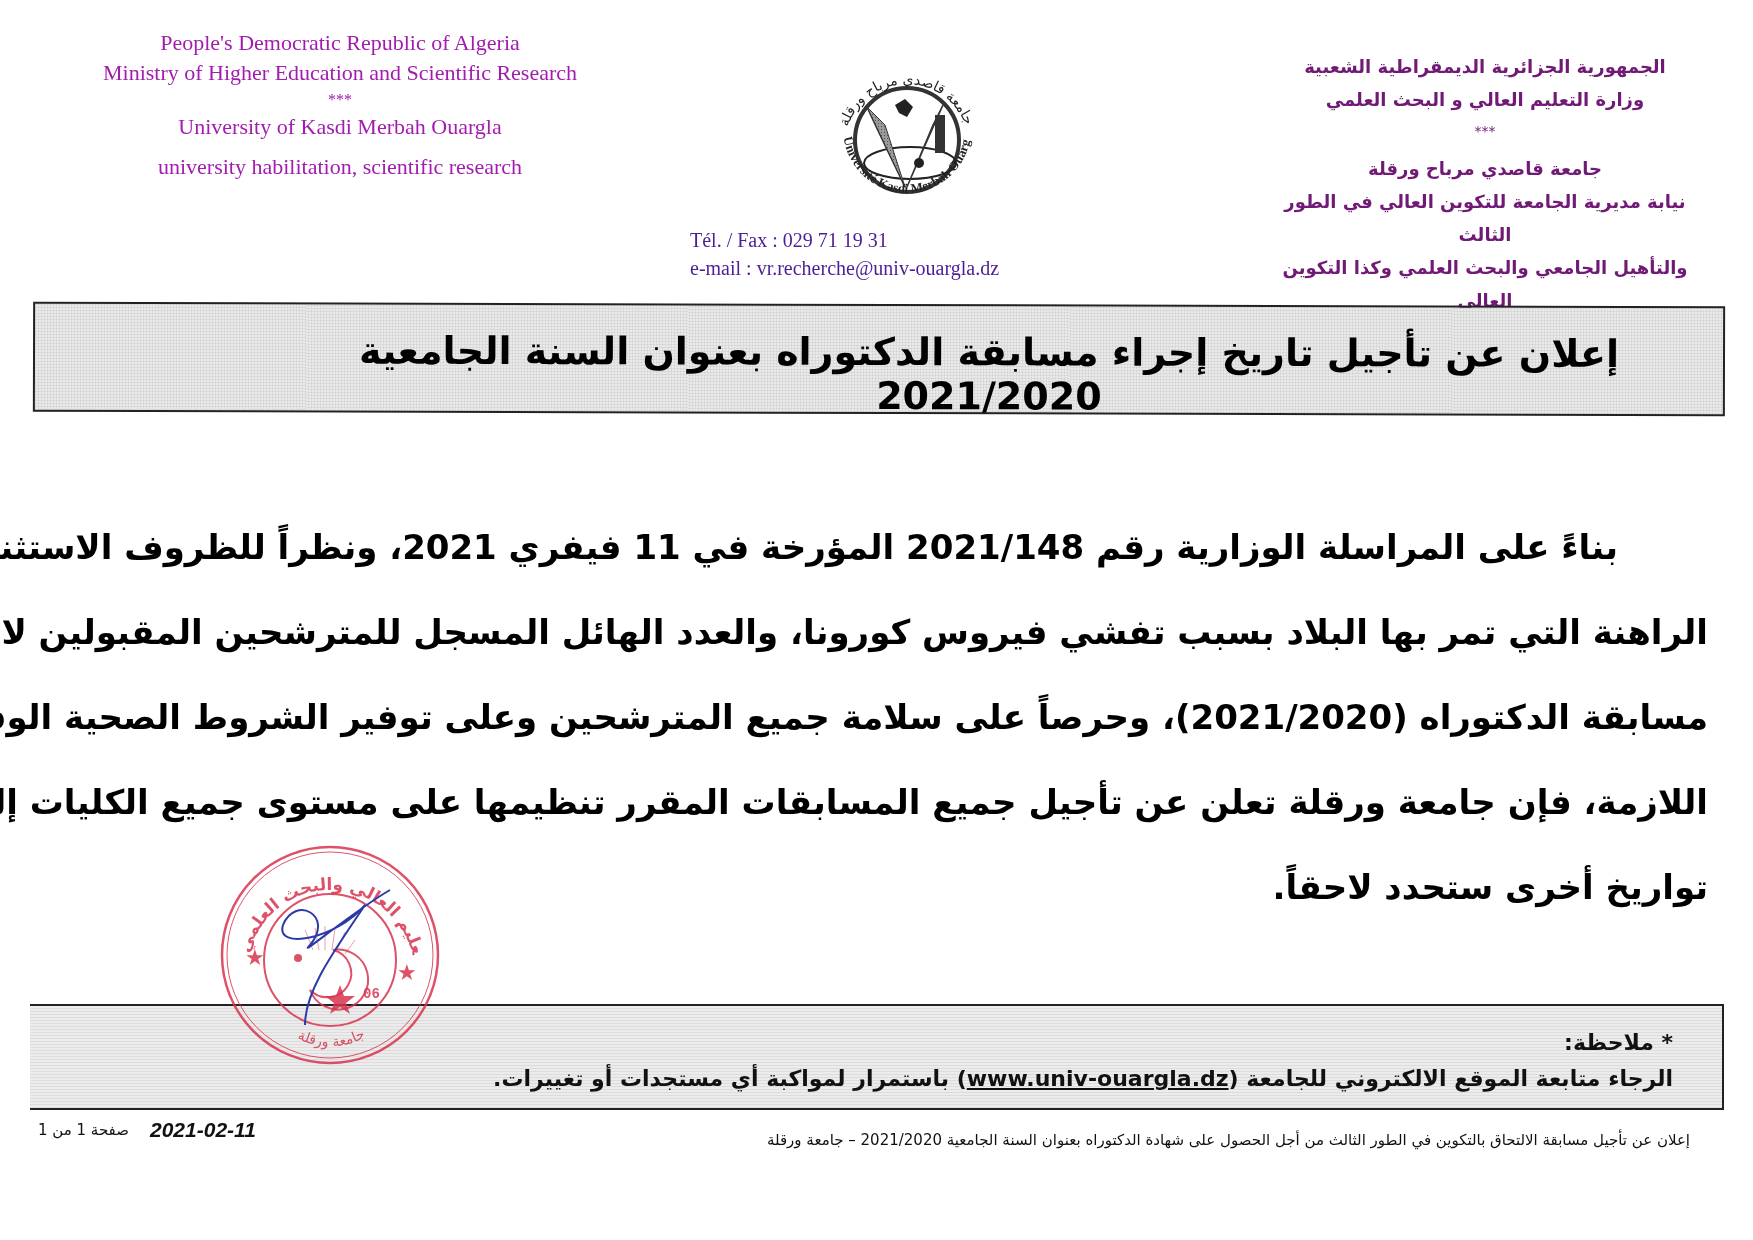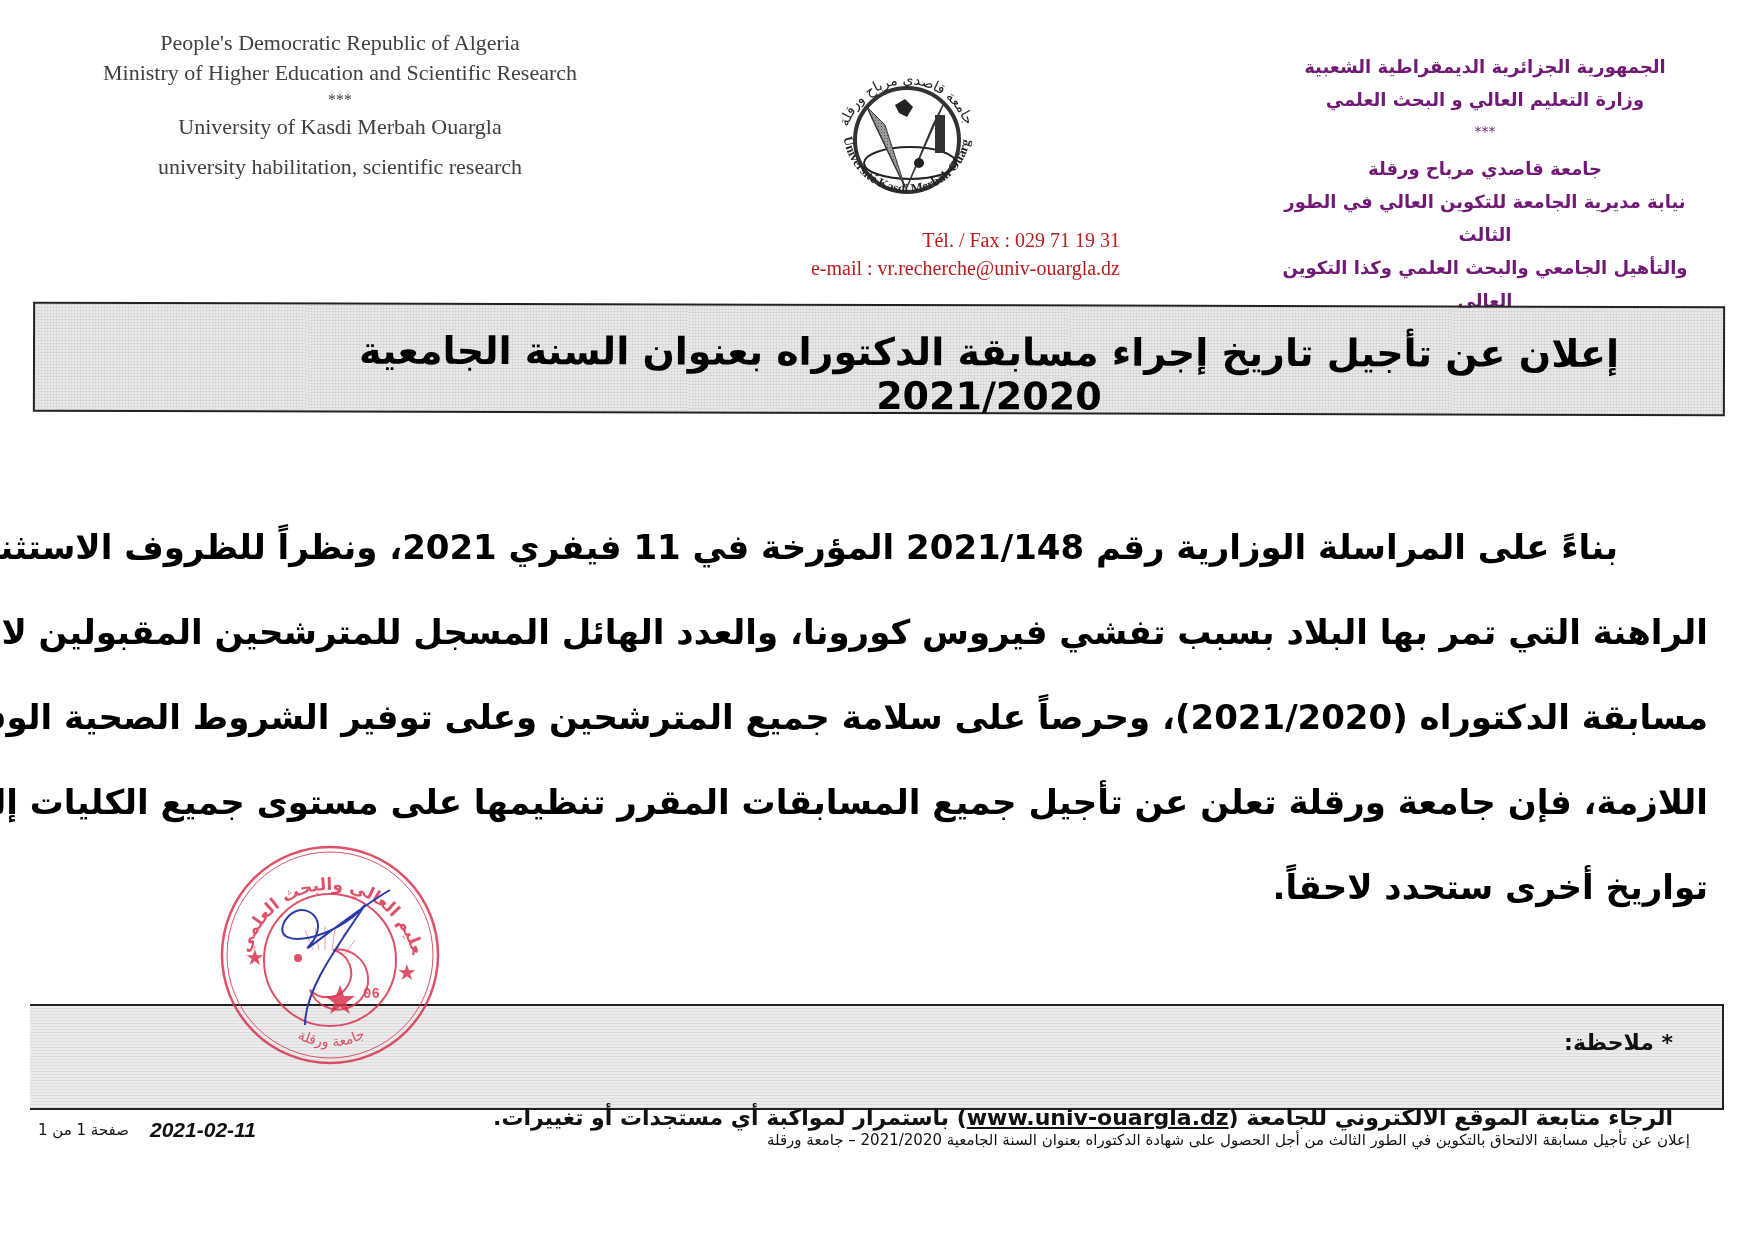--- a/index.html
+++ b/index.html
@@ -2,32 +2,32 @@
 <html><head>
 <meta charset="utf-8">
 <style>
   html, body { margin:0; padding:0; }
   body { width:1753px; height:1240px; background:#ffffff; position:relative; overflow:hidden; color:#111; }
   .abs { position:absolute; }
   .serif { font-family: "Liberation Serif", "DejaVu Serif", serif; }
   .ar { font-family: "DejaVu Sans", "Liberation Sans", sans-serif; direction: rtl; }
 
   
-  #hdr-en { left:60px; top:28px; width:560px; text-align:center; font-size:22px; line-height:30px; color:#404040; }
+  #hdr-en { left:60px; top:28px; width:560px; text-align:center; font-size:22px; line-height:30px; color:#a21caf; }
   #hdr-en .gap { height:10px; }
   #hdr-en .stars { font-size:16px; line-height:24px; }
 
   
   #hdr-ar { left:1265px; top:50px; width:440px; text-align:center; font-size:18px; font-weight:bold; line-height:33px; color:#701a75; }
   #hdr-ar .stars { font-size:14px; line-height:30px; font-weight:normal; }
   #hdr-ar .gap { height:6px; }
 
   
   #logo { left:815px; top:45px; width:180px; height:180px; }
-  #contact { left:690px; top:226px; width:430px; text-align:right; font-size:20px; line-height:28px; color:#b91c1c; }
+  #contact { left:690px; top:226px; width:430px; text-align:left; font-size:20px; line-height:28px; color:#4c1d95; }
 
   
   #title-box { left:33px; top:304px; width:1688px; height:106px; border:2px solid #222;
     background: repeating-linear-gradient(0deg, #dcdcdc 0 1px, #e9e9e9 1px 3px),
                 repeating-linear-gradient(90deg, rgba(0,0,0,0.05) 0 1px, transparent 1px 3px);
     background-blend-mode: multiply; transform: rotate(0.15deg); }
   #title-text { position:absolute; left:0; right:0; top:24px; text-align:center; font-size:38px; font-weight:900; letter-spacing:-0.5px; color:#000; padding-left:220px; }
 
   
   #body-text { left:40px; top:505px; width:1668px; font-size:34px; font-weight:bold; line-height:85px; text-align:justify; color:#000; }
@@ -35,21 +35,21 @@
   #body-text .line.first { padding-right:90px; }
   #body-text .line.last { text-align-last:right; }
 
   
   #stamp { left:215px; top:840px; width:230px; height:230px; }
 
   
   #note-box { left:30px; top:1004px; width:1692px; height:102px; border-top:2px solid #222; border-bottom:2px solid #222; border-right:2px solid #222;
     background: repeating-linear-gradient(0deg, #dcdcdc 0 1px, #ececec 1px 3px); }
   #note-title { right:80px; top:1030px; font-size:22px; font-weight:bold; }
-  #note-line { right:80px; top:1066px; font-size:22px; font-weight:bold; white-space:nowrap;margin-top:39px; }
+  #note-line { right:80px; top:1066px; font-size:22px; font-weight:bold; white-space:nowrap; }
   #note-line .url { text-decoration: underline; direction:ltr; unicode-bidi:embed; }
 
   
   #footer-date { left:150px; top:1118px; font-family:"Liberation Sans", sans-serif; font-size:21px; font-weight:bold;font-style:italic; }
   #footer-page { left:38px; top:1121px; font-size:15px; }
   #footer-caption { left:690px; top:1131px; width:1000px; font-size:15px; text-align:right; white-space:nowrap; }
 </style>
 </head>
 <body>
 

